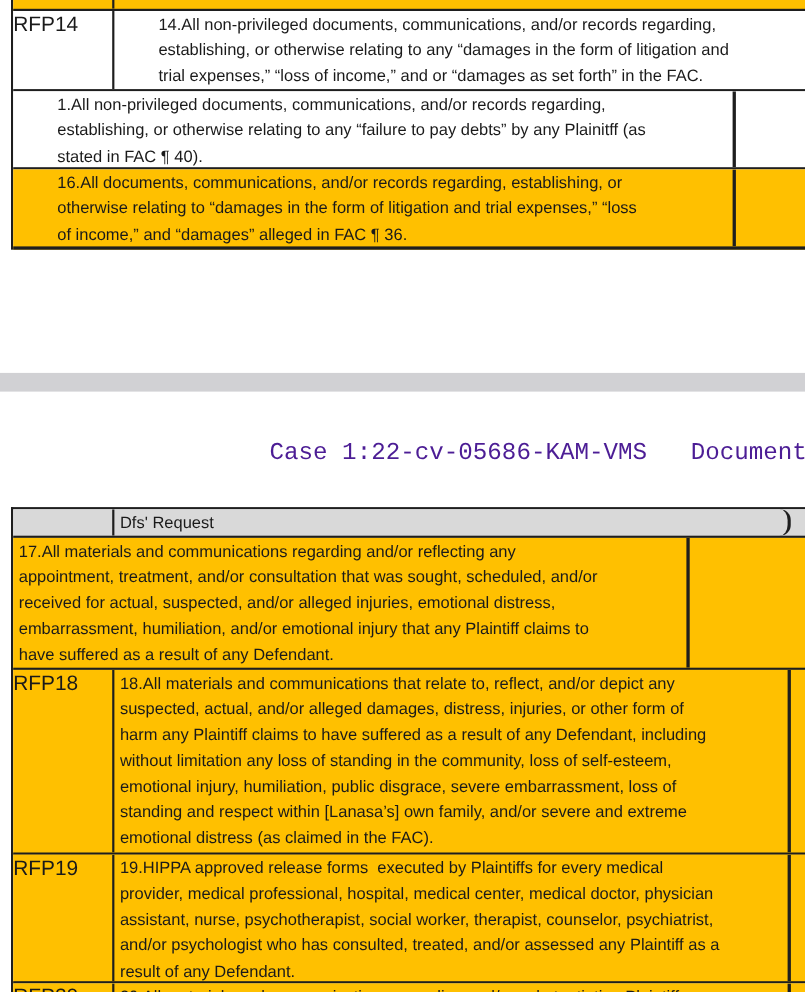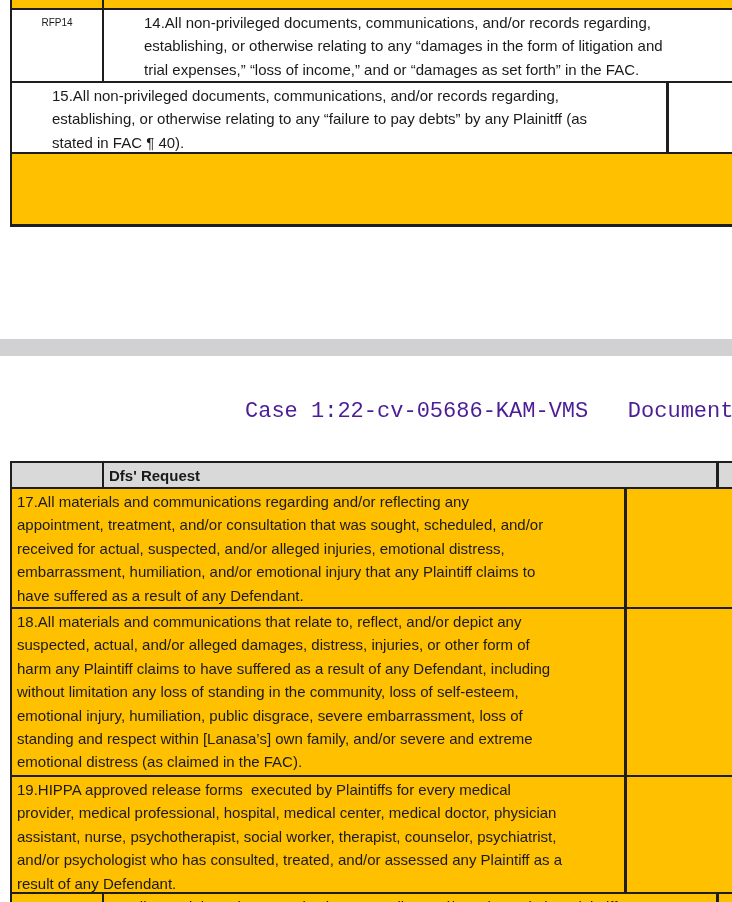--- a/index.html
+++ b/index.html
@@ -18,28 +18,28 @@
   }
   
   .tbl{position:absolute;left:10px;width:722px;border-left:2px solid #1e1e1e;}
   .t1{top:0;}
   .t2{top:461px;border-top:2px solid #1e1e1e;}
   .row{display:flex;border-bottom:2px solid #1e1e1e;overflow:hidden;background:#ffffff;}
   .row.hl{background:#ffc000;}
   .row.hdr{background:#d9d9d9;}
   .row.last{border-bottom:3px solid #1e1e1e;}
   .row.cut{border-bottom:none;}
-  .c1{width:90px;border-right:2px solid #1e1e1e;text-align:center;padding-top:1px;
-      font-size:10px;line-height:23.4px;flex:none;}
+  .c1{width:90px;border-right:2px solid #1e1e1e;text-align:left;padding-top:1px;
+      font-size:19px;line-height:23.4px;flex:none;}
   .c2{border-right:3px solid #1e1e1e;padding:1px 4px 0 5px;flex:none;
       font-size:15px;line-height:23.4px;white-space:pre-wrap;overflow:hidden;}
   .t1 .c2{width:610px;padding-left:40px;}   
   .t2 .c2{width:603px;}   
   .c3{flex:1;overflow:hidden;}
-  .hdr .c2{font-weight:bold;}
+  .hdr .c2{font-weight:normal;border-radius:10px;}
 </style>
 </head>
 <body>
 
 <div class="tbl t1">
 
   <div class="row hl" style="height:8px">
     <div class="c1"></div>
     <div class="c2" style="padding-top:0">
       
@@ -49,27 +49,30 @@
 
   <div class="row" style="height:71px">
     <div class="c1">RFP14</div>
     <div class="c2">14.All non-privileged documents, communications, and/or records regarding,
 establishing, or otherwise relating to any “damages in the form of litigation and
 trial expenses,” “loss of income,” and or “damages as set forth” in the FAC.</div>
     <div class="c3"></div>
   </div>
 
   <div class="row" style="height:69px">
-    <div class="c2">15.All non-privileged documents, communications, and/or records regarding,
+    <div class="c2">1.All non-privileged documents, communications, and/or records regarding,
 establishing, or otherwise relating to any “failure to pay debts” by any Plainitff (as
 stated in FAC ¶ 40).</div>
     <div class="c3"></div>
   </div>
 
   <div class="row hl last" style="height:70px">
+    <div class="c2">16.All documents, communications, and/or records regarding, establishing, or
+otherwise relating to “damages in the form of litigation and trial expenses,” “loss
+of income,” and “damages” alleged in FAC ¶ 36.</div>
     <div class="c3"></div>
   </div>
 </div>
 
 <div class="separator"></div>
 
 <div class="stamp">Case 1:22-cv-05686-KAM-VMS   Document 50-1</div>
 
 <div class="tbl t2">
 
@@ -82,31 +85,33 @@
   <div class="row hl" style="height:118px">
     <div class="c2">17.All materials and communications regarding and/or reflecting any
 appointment, treatment, and/or consultation that was sought, scheduled, and/or
 received for actual, suspected, and/or alleged injuries, emotional distress,
 embarrassment, humiliation, and/or emotional injury that any Plaintiff claims to
 have suffered as a result of any Defendant.</div>
     <div class="c3"></div>
   </div>
 
   <div class="row hl" style="height:166px">
+    <div class="c1">RFP18</div>
     <div class="c2">18.All materials and communications that relate to, reflect, and/or depict any
 suspected, actual, and/or alleged damages, distress, injuries, or other form of
 harm any Plaintiff claims to have suffered as a result of any Defendant, including
 without limitation any loss of standing in the community, loss of self-esteem,
 emotional injury, humiliation, public disgrace, severe embarrassment, loss of
 standing and respect within [Lanasa’s] own family, and/or severe and extreme
 emotional distress (as claimed in the FAC).</div>
     <div class="c3"></div>
   </div>
 
   <div class="row hl" style="height:115px">
+    <div class="c1">RFP19</div>
     <div class="c2">19.HIPPA approved release forms  executed by Plaintiffs for every medical
 provider, medical professional, hospital, medical center, medical doctor, physician
 assistant, nurse, psychotherapist, social worker, therapist, counselor, psychiatrist,
 and/or psychologist who has consulted, treated, and/or assessed any Plaintiff as a
 result of any Defendant.</div>
     <div class="c3"></div>
   </div>
 
   <div class="row hl cut" style="height:20px">
     <div class="c1">RFP20</div>

